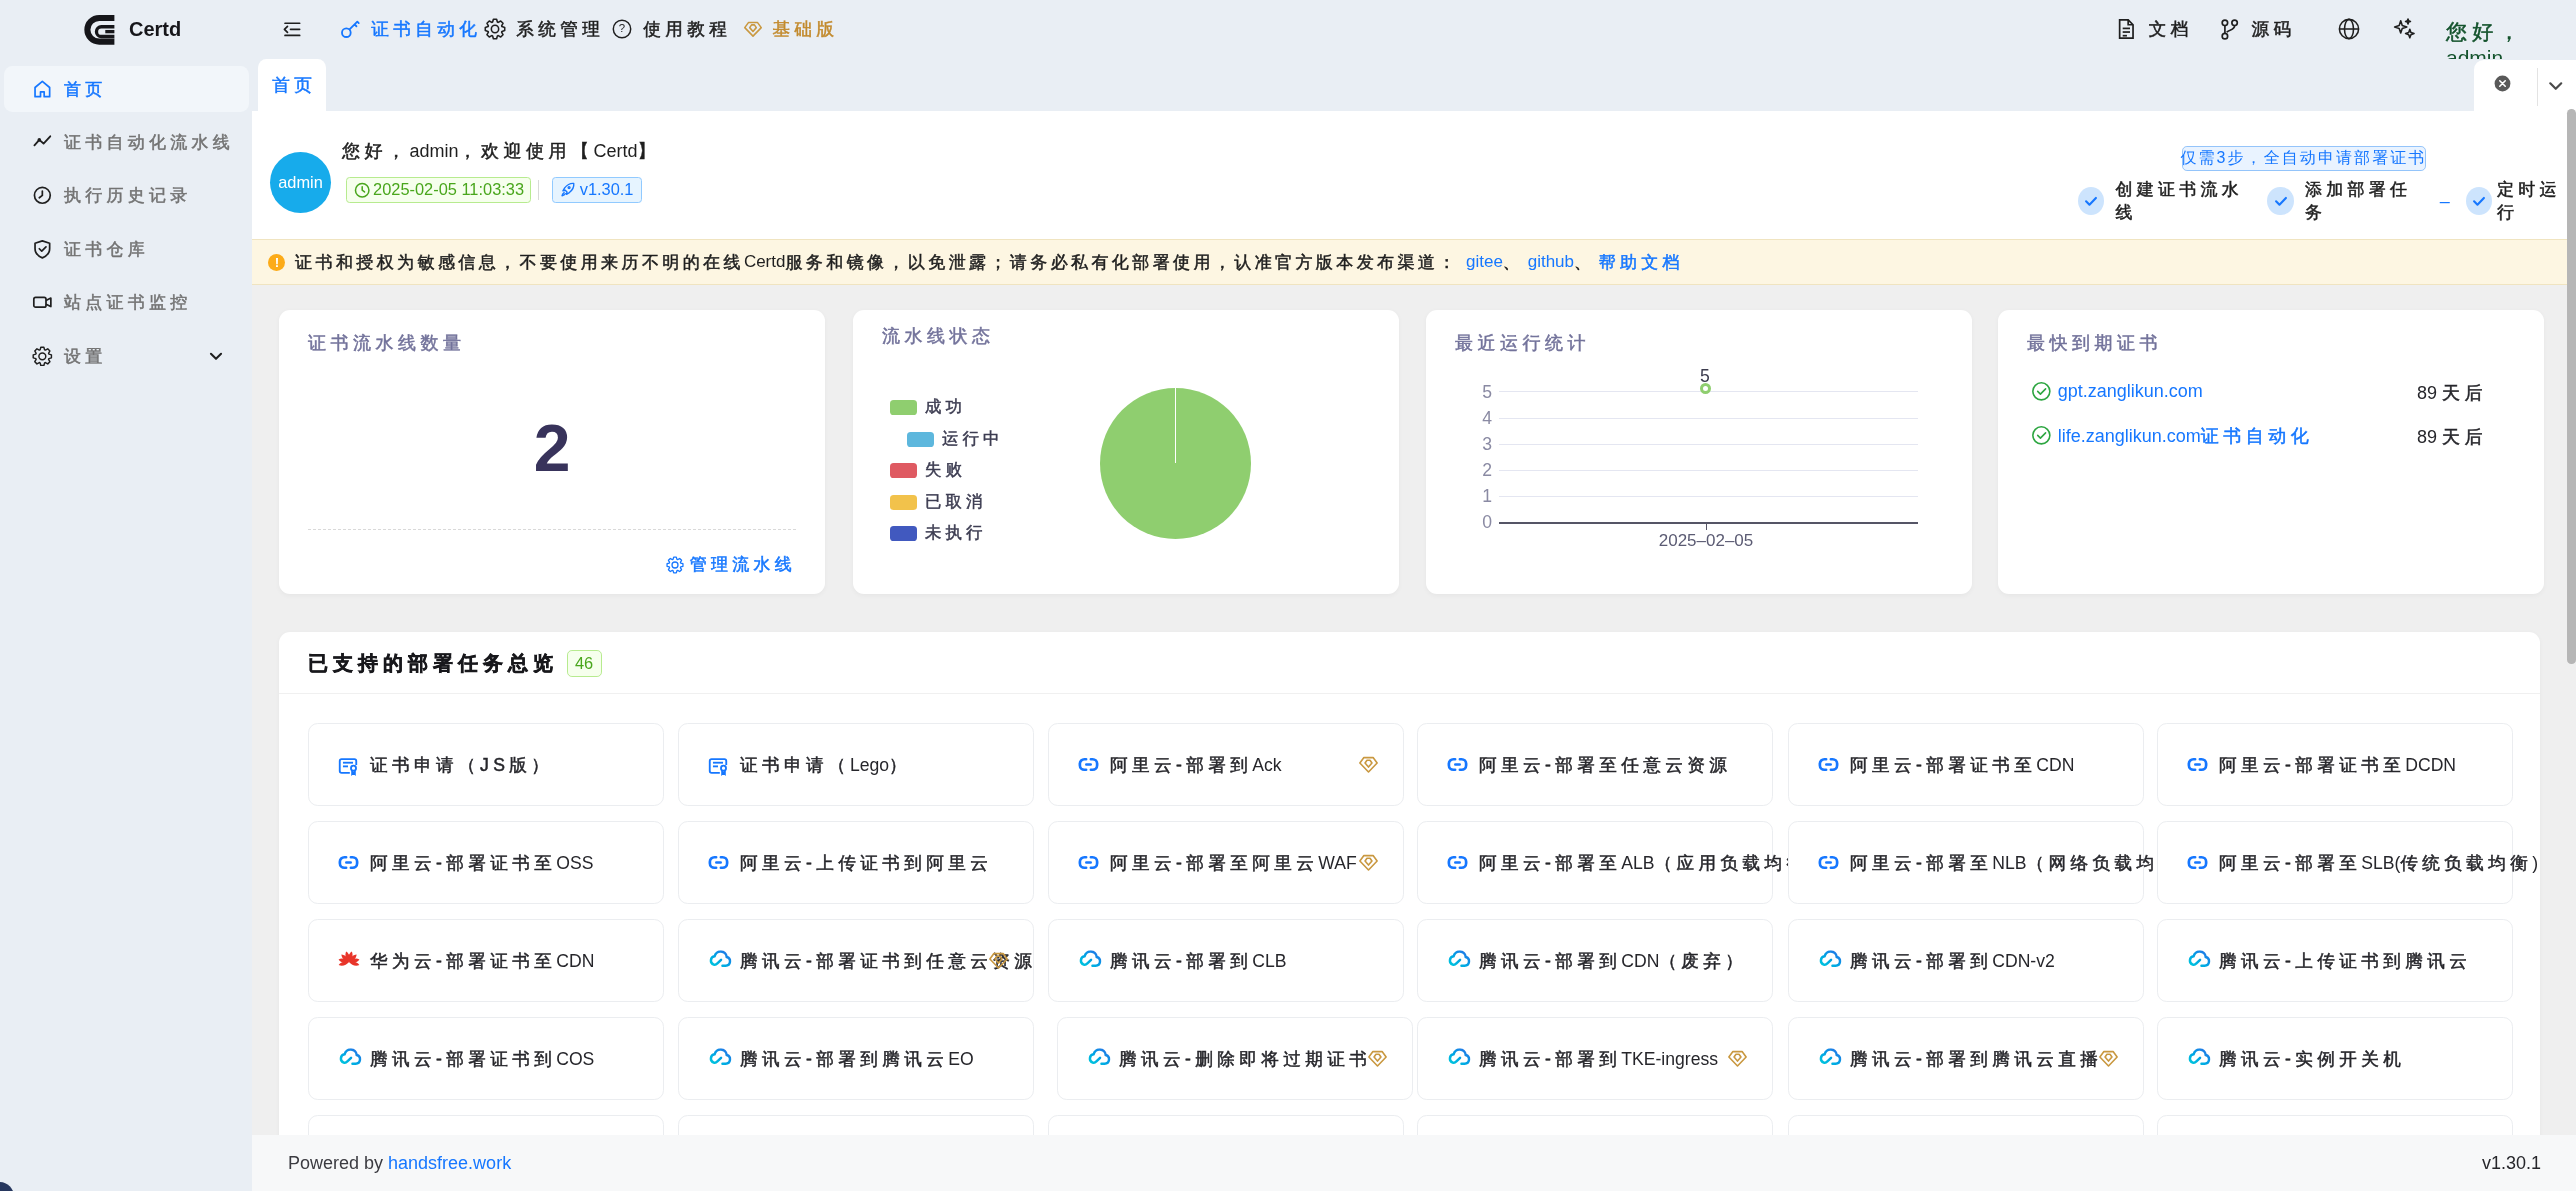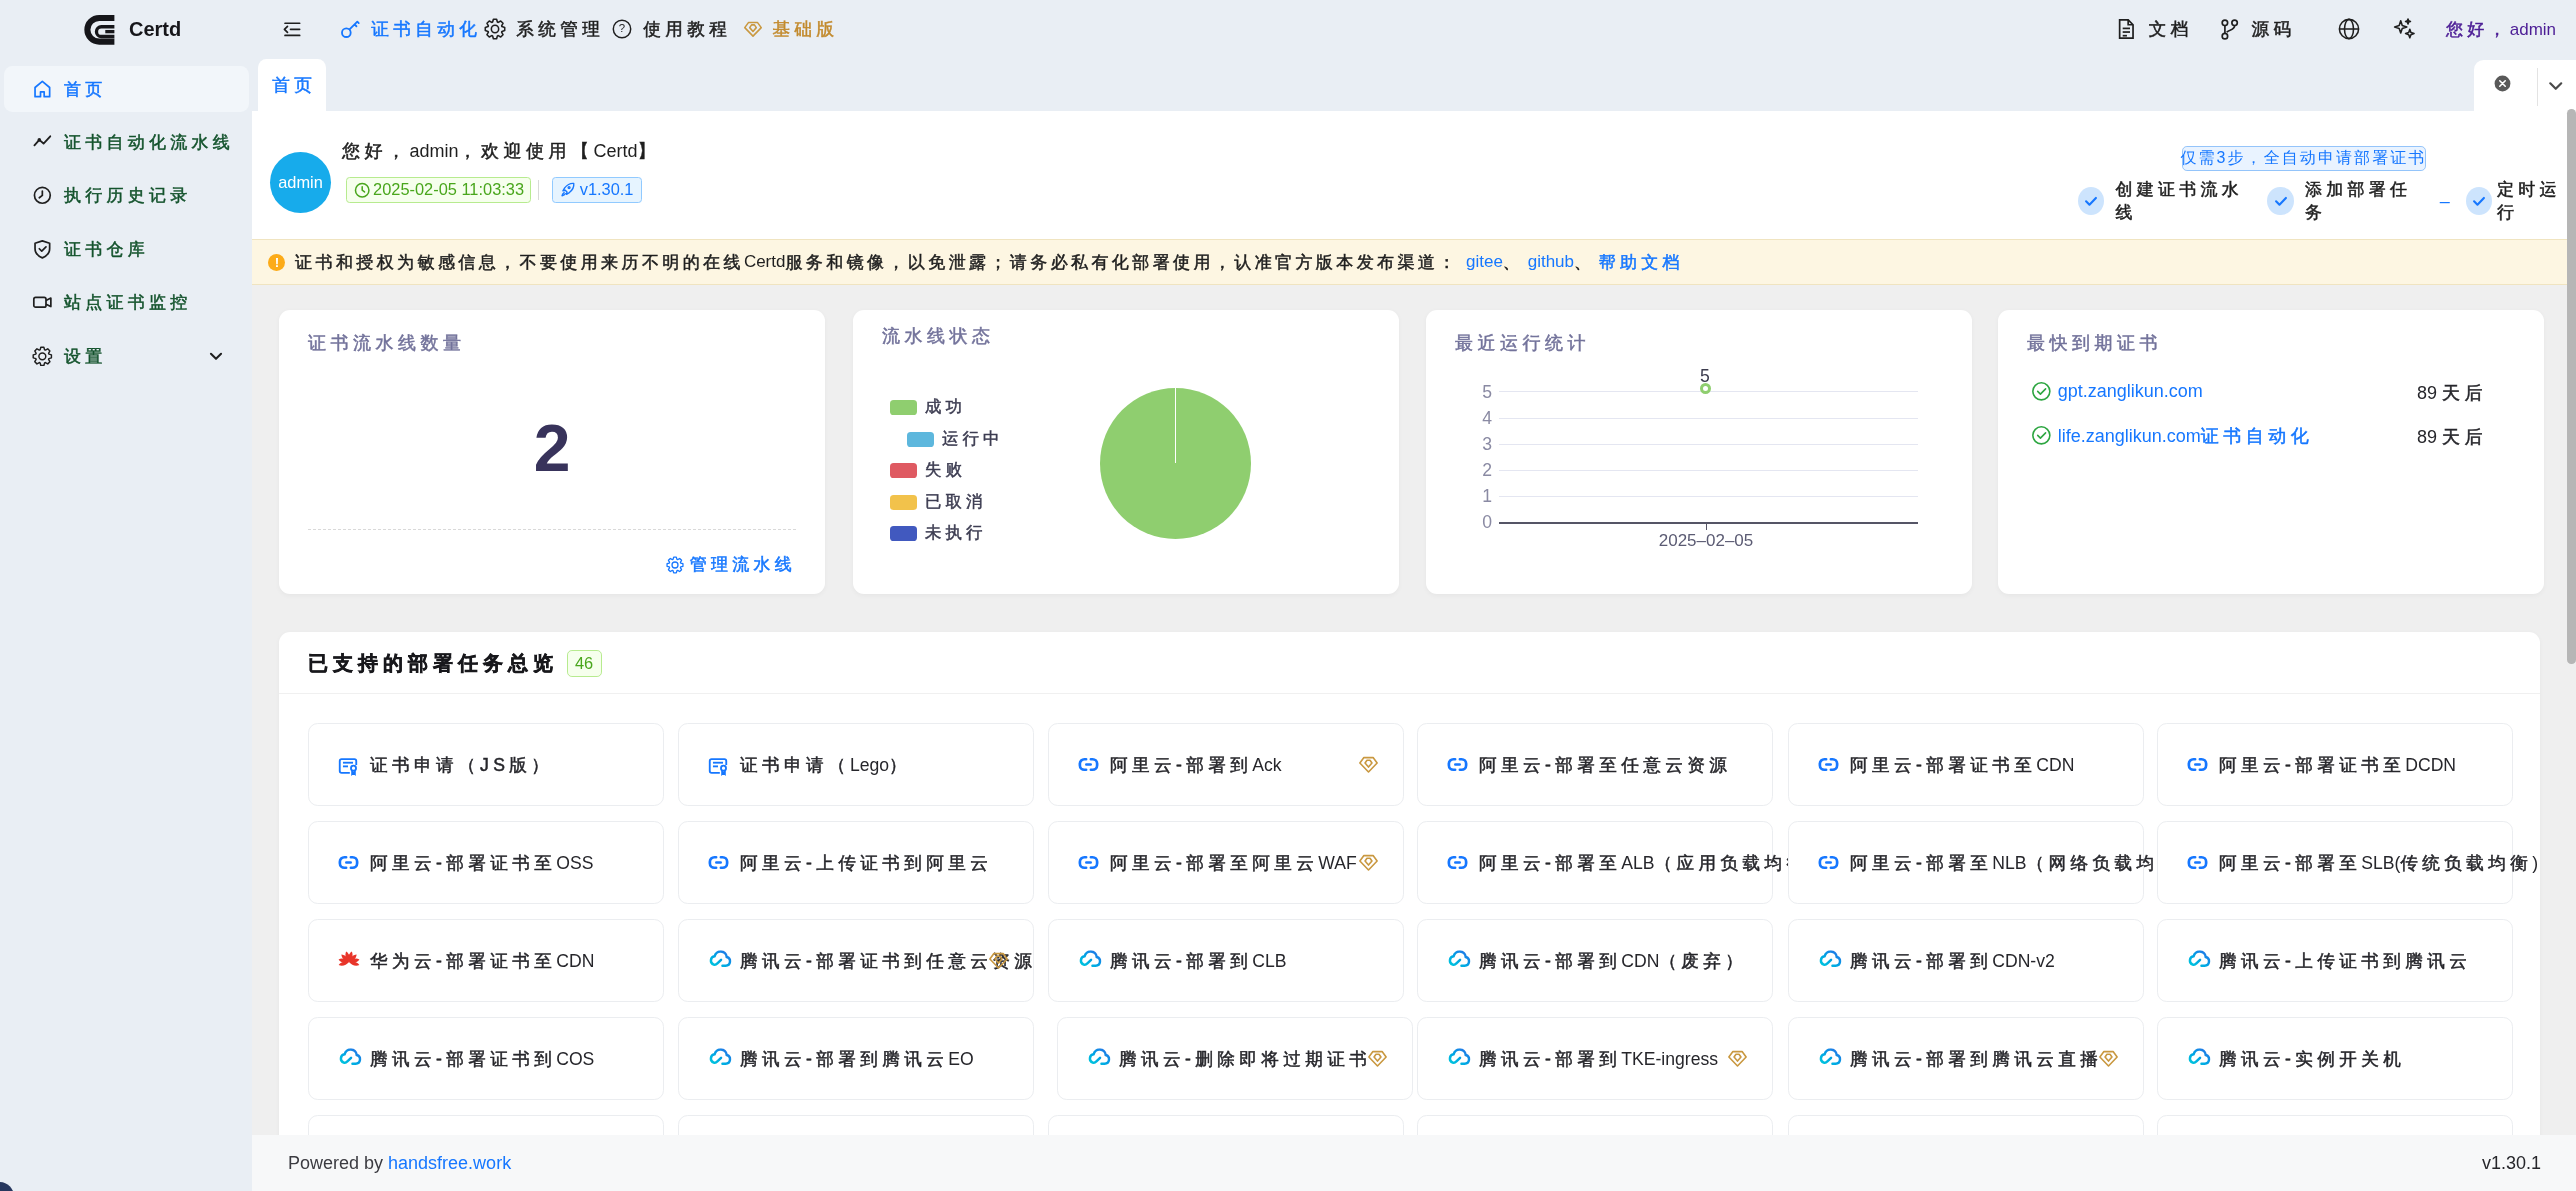--- a/index.html
+++ b/index.html
@@ -4,21 +4,21 @@
 <style>
 * { margin:0; padding:0; box-sizing:border-box; }
 html,body { width:2576px; height:1191px; font-family:"Liberation Sans",sans-serif; background:#efefef; overflow:hidden; }
 .abs { position:absolute; }
 .cj { letter-spacing:.25em; -webkit-text-stroke:0.5px currentColor; }
 .row { display:flex; align-items:center; }
 #header { position:absolute; left:0; top:0; width:2576px; height:59px; background:#e9eef4; }
 #sidebar { position:absolute; left:0; top:59px; width:252px; height:1132px; background:#e9eef4; }
 #tabbar { position:absolute; left:252px; top:59px; width:2324px; height:52px; background:#e9eef4; }
 #content { position:absolute; left:252px; top:111px; width:2324px; height:1080px; background:#efefef; }
-.menu-item { position:absolute; left:0; width:252px; height:46px; display:flex; align-items:center; color:#14532d; font-size:17px; }
+.menu-item { position:absolute; left:0; width:252px; height:46px; display:flex; align-items:center; color:#737373; font-size:17px; }
 .menu-item svg { position:absolute; left:32px; }
 .menu-item .mtxt { position:absolute; left:64px; }
 .card { position:absolute; background:#fff; border-radius:11px; box-shadow:0 1.2px 4.9px rgba(0,0,0,.04); }
 .ctitle { position:absolute; left:29px; top:328px; font-size:18px; color:#73739b; }
 .gcard { position:absolute; width:356px; height:83px; background:#fff; border:1.2px solid #ebedf0; border-radius:9.7px; display:flex; align-items:center; }
 .gcard svg.lead { position:absolute; left:28px; }
 .gcard .gtxt { position:absolute; left:61px; font-size:17.6px; color:#26262b; white-space:nowrap; }
 .gcard svg.vip { position:absolute; right:23px; }
 a { text-decoration:none; }
 .stepc { width:28px; height:28px; border-radius:50%; background:#cde4fd; display:flex; align-items:center; justify-content:center; }
@@ -180,21 +180,21 @@
     <line x1="4" y1="20" x2="36" y2="20"></line>
   </g>
     </svg>
   <svg class="abs" style="left:2391px;top:16.4px" width="25.5" height="25.5" viewBox="0 0 42 42">
       <g fill="none" stroke="#1f1f1f" stroke-width="2.6" stroke-linejoin="round">
     <path d="M16 8 L18.5 15.5 L26 18 L18.5 20.5 L16 28 L13.5 20.5 L6 18 L13.5 15.5 Z"></path>
     <path d="M31 22 L32.8 27.2 L38 29 L32.8 30.8 L31 36 L29.2 30.8 L24 29 L29.2 27.2 Z"></path>
     <path d="M28 5 L29 8 L32 9 L29 10 L28 13 L27 10 L24 9 L27 8 Z"></path>
   </g>
     </svg>
-  <div class="abs" style="left:2446px;top:18px;font-size:17px;color:#4c1d95;"><span class="cj">您好，</span>admin</div>
+  <div class="abs" style="left:2446px;top:18px;font-size:21px;color:#14532d;"><span class="cj">您好，</span>admin</div>
 </div>
 <div id="sidebar">
   <div class="abs" style="left:3.6px;top:7.3px;width:245px;height:46px;background:#f2f6fa;border-radius:8.5px;"></div>
   <div class="menu-item" style="top:7.3px;color:#1677ff;">
     <svg width="20.7" height="20.7" viewBox="0 0 34 34">
         <g fill="none" stroke="#1677ff" stroke-width="2.8" stroke-linejoin="round">
       <path d="M5 14 L17 4 L29 14 V29 H20 v-8 h-6 v8 H5 Z"></path>
     </g>
       </svg>
     <span class="mtxt cj">首页</span>

